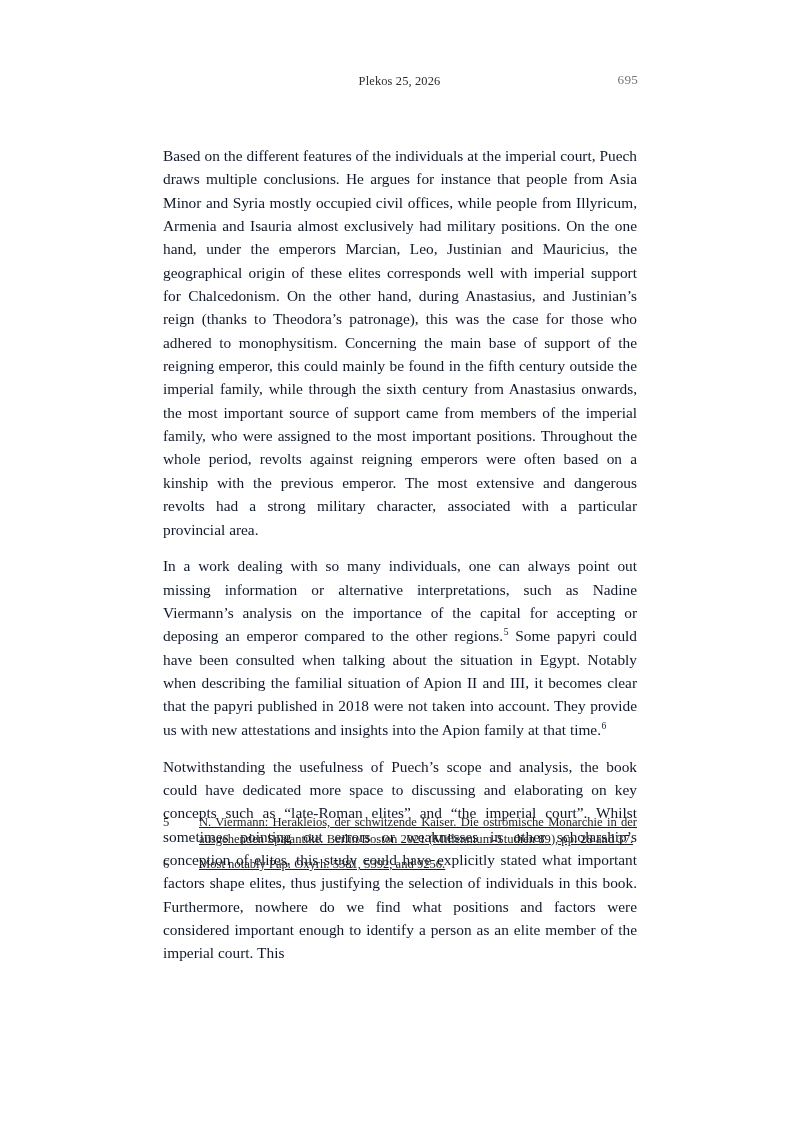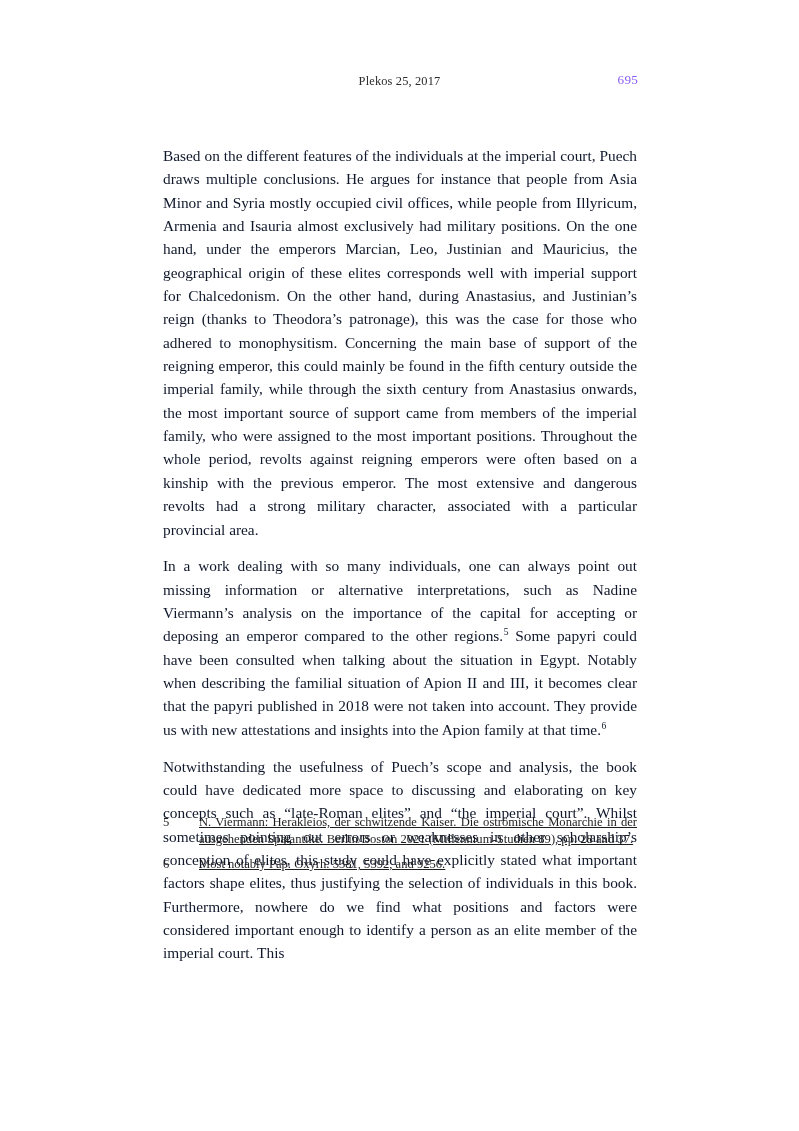--- a/index.html
+++ b/index.html
@@ -40,21 +40,21 @@
     text-align: center;
     font-size: 12.4px;
     letter-spacing: 0.15px;
     color: #2b2b2b;
   }
   .folio {
     position: absolute;
     right: 161px;
     top: 0px;
     font-size: 13.2px;
-    color: #8b5cf6;
+    color: #737373;
     letter-spacing: 0.2px;
   }
 
   
   .textblock {
     position: absolute;
     left: 163px;
     top: 144px;
     width: 474px;
   }
@@ -113,21 +113,21 @@
     display: block;
     text-decoration: underline;
   }
 </style>
 </head>
 <body>
 
 <div class="page">
 
   <div class="running-head">
-    <div class="running-head-title">Plekos 25, 2017</div>
+    <div class="running-head-title">Plekos 25, 2026</div>
     <div class="folio">695</div>
   </div>
 
   <div class="textblock">
 
     <p class="body-par">Based on the different features of the individuals at the imperial court, Puech draws multiple conclusions. He argues for instance that people from Asia Minor and Syria mostly occupied civil offices, while people from Illyricum, Armenia and Isauria almost exclusively had military positions. On the one hand, under the emperors Marcian, Leo, Justinian and Mauricius, the geographical origin of these elites corresponds well with imperial support for Chalcedonism. On the other hand, during Anastasius, and Justinian’s reign (thanks to Theodora’s patronage), this was the case for those who adhered to monophysitism. Concerning the main base of support of the reigning emperor, this could mainly be found in the fifth century outside the imperial family, while through the sixth century from Anastasius onwards, the most important source of support came from members of the imperial family, who were assigned to the most important positions. Throughout the whole period, revolts against reigning emperors were often based on a kinship with the previous emperor. The most extensive and dangerous revolts had a strong military character, associated with a particular provincial area.</p>
 
     <p class="body-par"><span>In a work dealing with so many individuals, one can always point out missing information or alternative interpretations, such as Nadine Viermann’s analysis on the importance of the capital for accepting or deposing an emperor compared to the other regions.</span><sup class="fn-ref">5</sup><span> Some papyri could have been consulted when talking about the situation in Egypt. Notably when describing the familial situation of Apion II and III, it becomes clear that the papyri published in 2018 were not taken into account. They provide us with new attestations and insights into the Apion family at that time.</span><sup class="fn-ref">6</sup></p>
 
     <p class="body-par">Notwithstanding the usefulness of Puech’s scope and analysis, the book could have dedicated more space to discussing and elaborating on key concepts such as “late-Roman elites” and “the imperial court”. Whilst sometimes pointing out errors or weaknesses in other scholarship’s conception of elites, this study could have explicitly stated what important factors shape elites, thus justifying the selection of individuals in this book. Furthermore, nowhere do we find what positions and factors were considered important enough to identify a person as an elite member of the imperial court. This</p>

